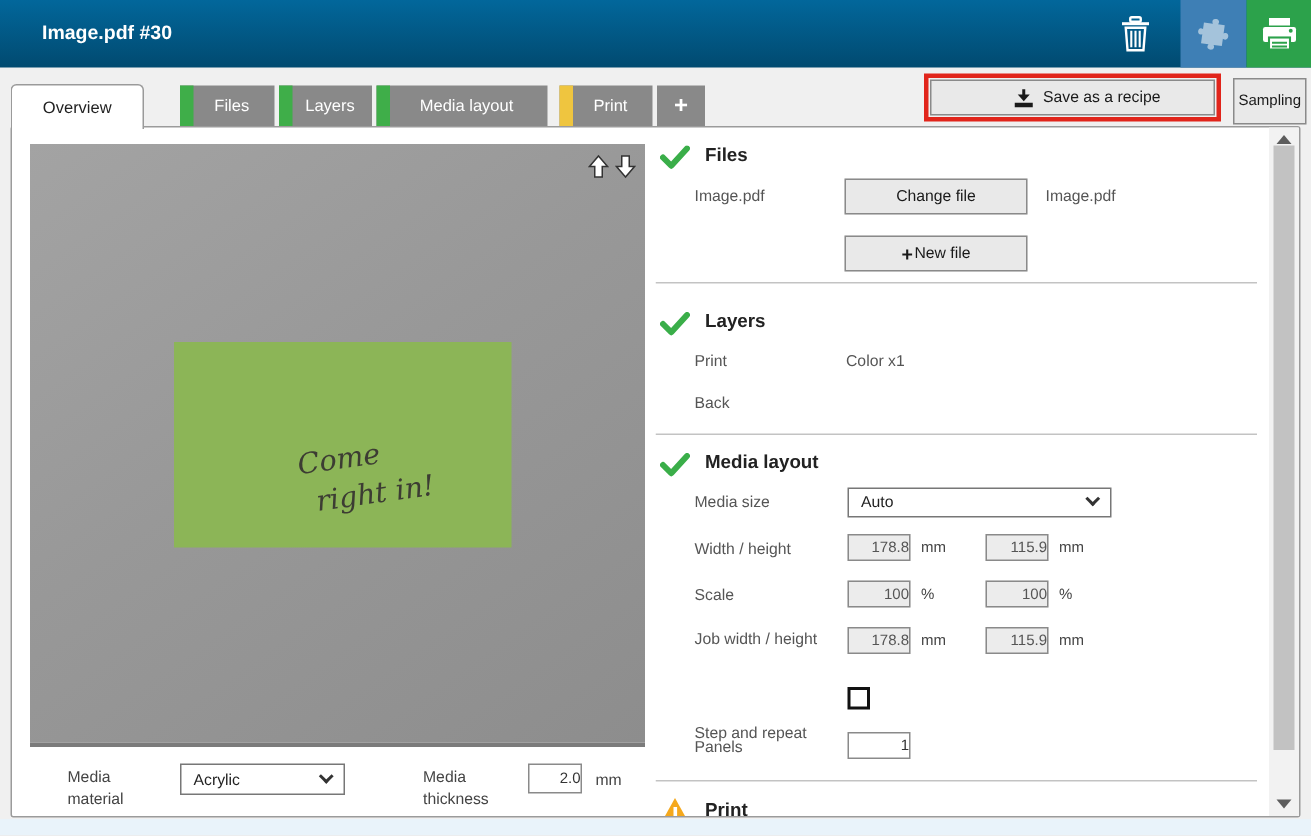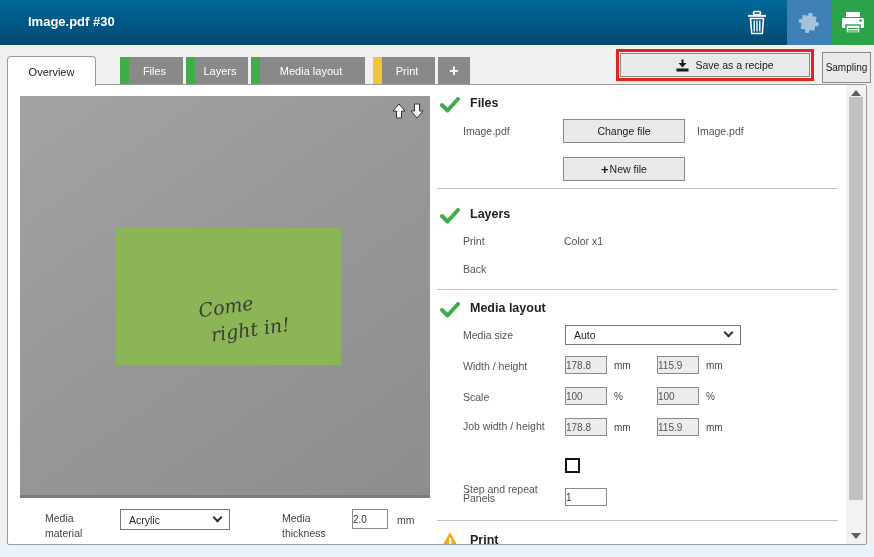--- a/index.html
+++ b/index.html
@@ -60,21 +60,21 @@
     display:flex; align-items:center; padding:0 22px 0 8px; cursor:pointer; z-index:2; }
   .chev { position:absolute; right:8px; top:50%; width:7px; height:7px; margin-top:-6px;
     border-right:2px solid #333; border-bottom:2px solid #333; transform:rotate(45deg); }
   .sel-material { left:120px; top:509px; width:110px; height:21px; }
   .lab-material { left:45px; top:511px; width:58px; }
   .lab-thick { left:282px; top:511px; width:62px; }
   .in-thick { position:absolute; left:352px; top:509px; width:36px; height:20px; z-index:2; }
   .unit-thick { position:absolute; left:397px; top:514px; font-size:10.5px; color:#444; z-index:2; }
 
   input.field { border:1px solid #8a8a8a; background:#fff; font-size:10px; color:#333;
-    text-align:left; font-family:"Liberation Sans",sans-serif; }
+    text-align:right; font-family:"Liberation Sans",sans-serif; }
   input.gray { background:#ececec; color:#555; }
 
   
   .rpanel { position:absolute; left:437px; top:85px; width:409px; height:459px; overflow:hidden; z-index:2; }
   .rpanel .abs { position:absolute; }
   .sec-title { font-size:12.5px; font-weight:bold; color:#222; }
   .slabel { font-size:10.5px; color:#555; }
   .svalue { font-size:10.5px; color:#555; }
   .divider { position:absolute; left:0; width:401px; border-top:1px solid #c3c3c3; }
   .rbtn { position:absolute; width:122px; height:24px; }

